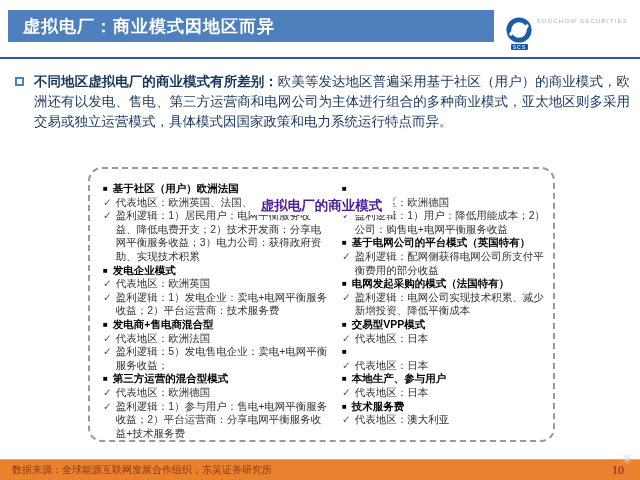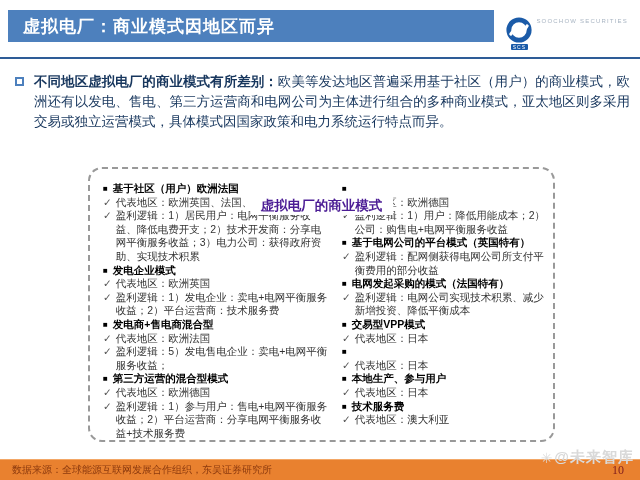--- a/index.html
+++ b/index.html
@@ -239,21 +239,20 @@
               <span class="ck">✓</span>
               <span class="d-text">代表地区：澳大利亚</span>
             </div>
           </div>
         </div>
     </div>
   </div>
 
   <div class="watermark">
     <span class="wm-icon">✳</span>
-    <span>@未来智库</span>
   </div>
 
   <div class="footer-bar">
     <span class="footer-source">数据来源：全球能源互联网发展合作组织，东吴证券研究所</span>
     <span class="footer-page">10</span>
   </div>
 
 </div>
 
 </body></html>

